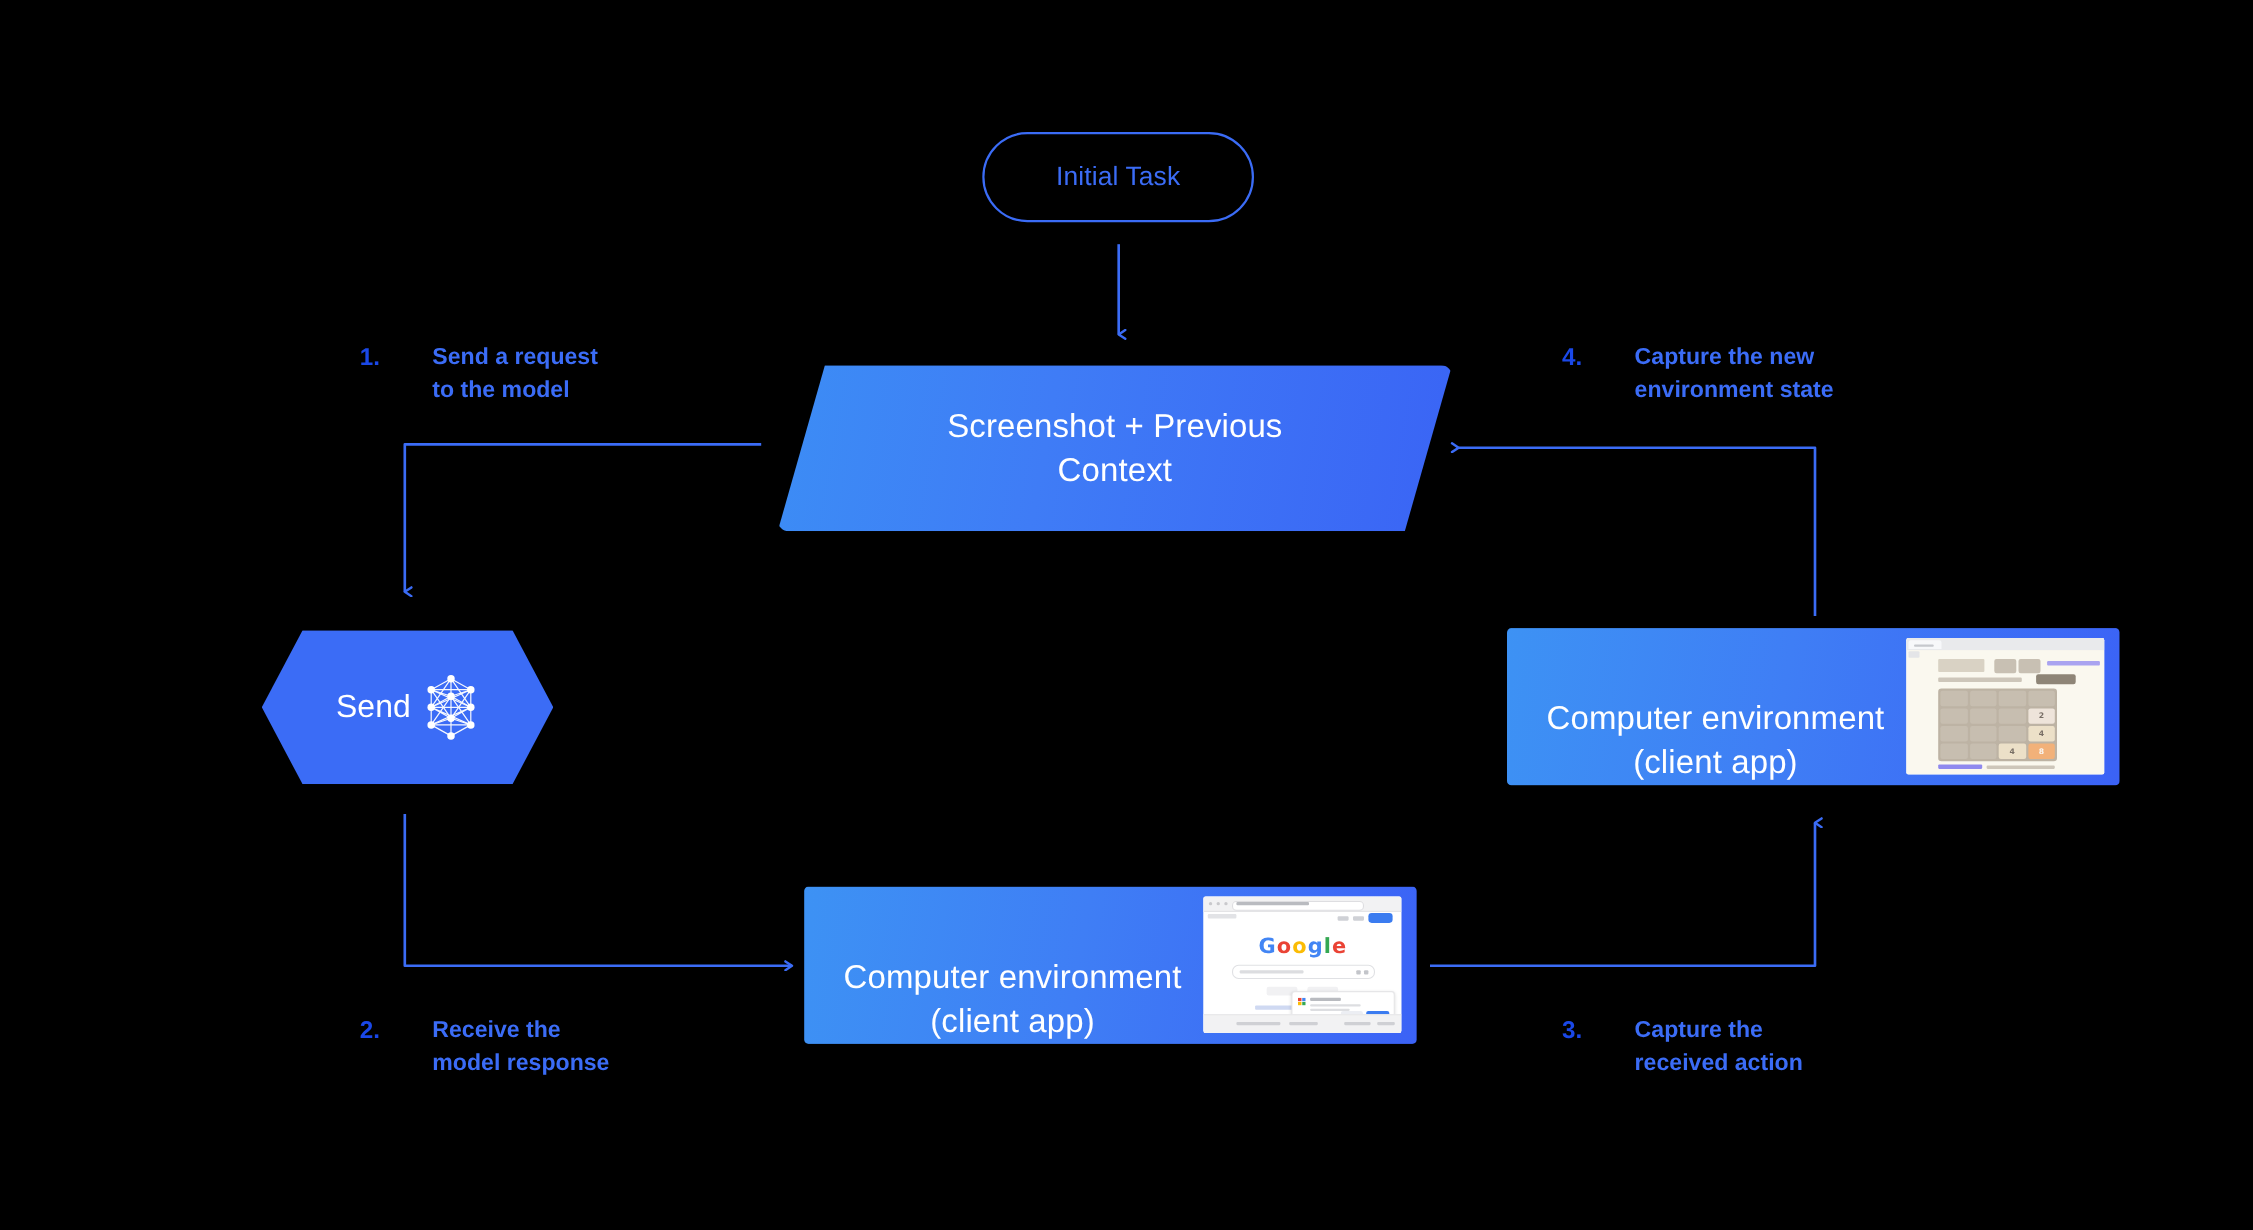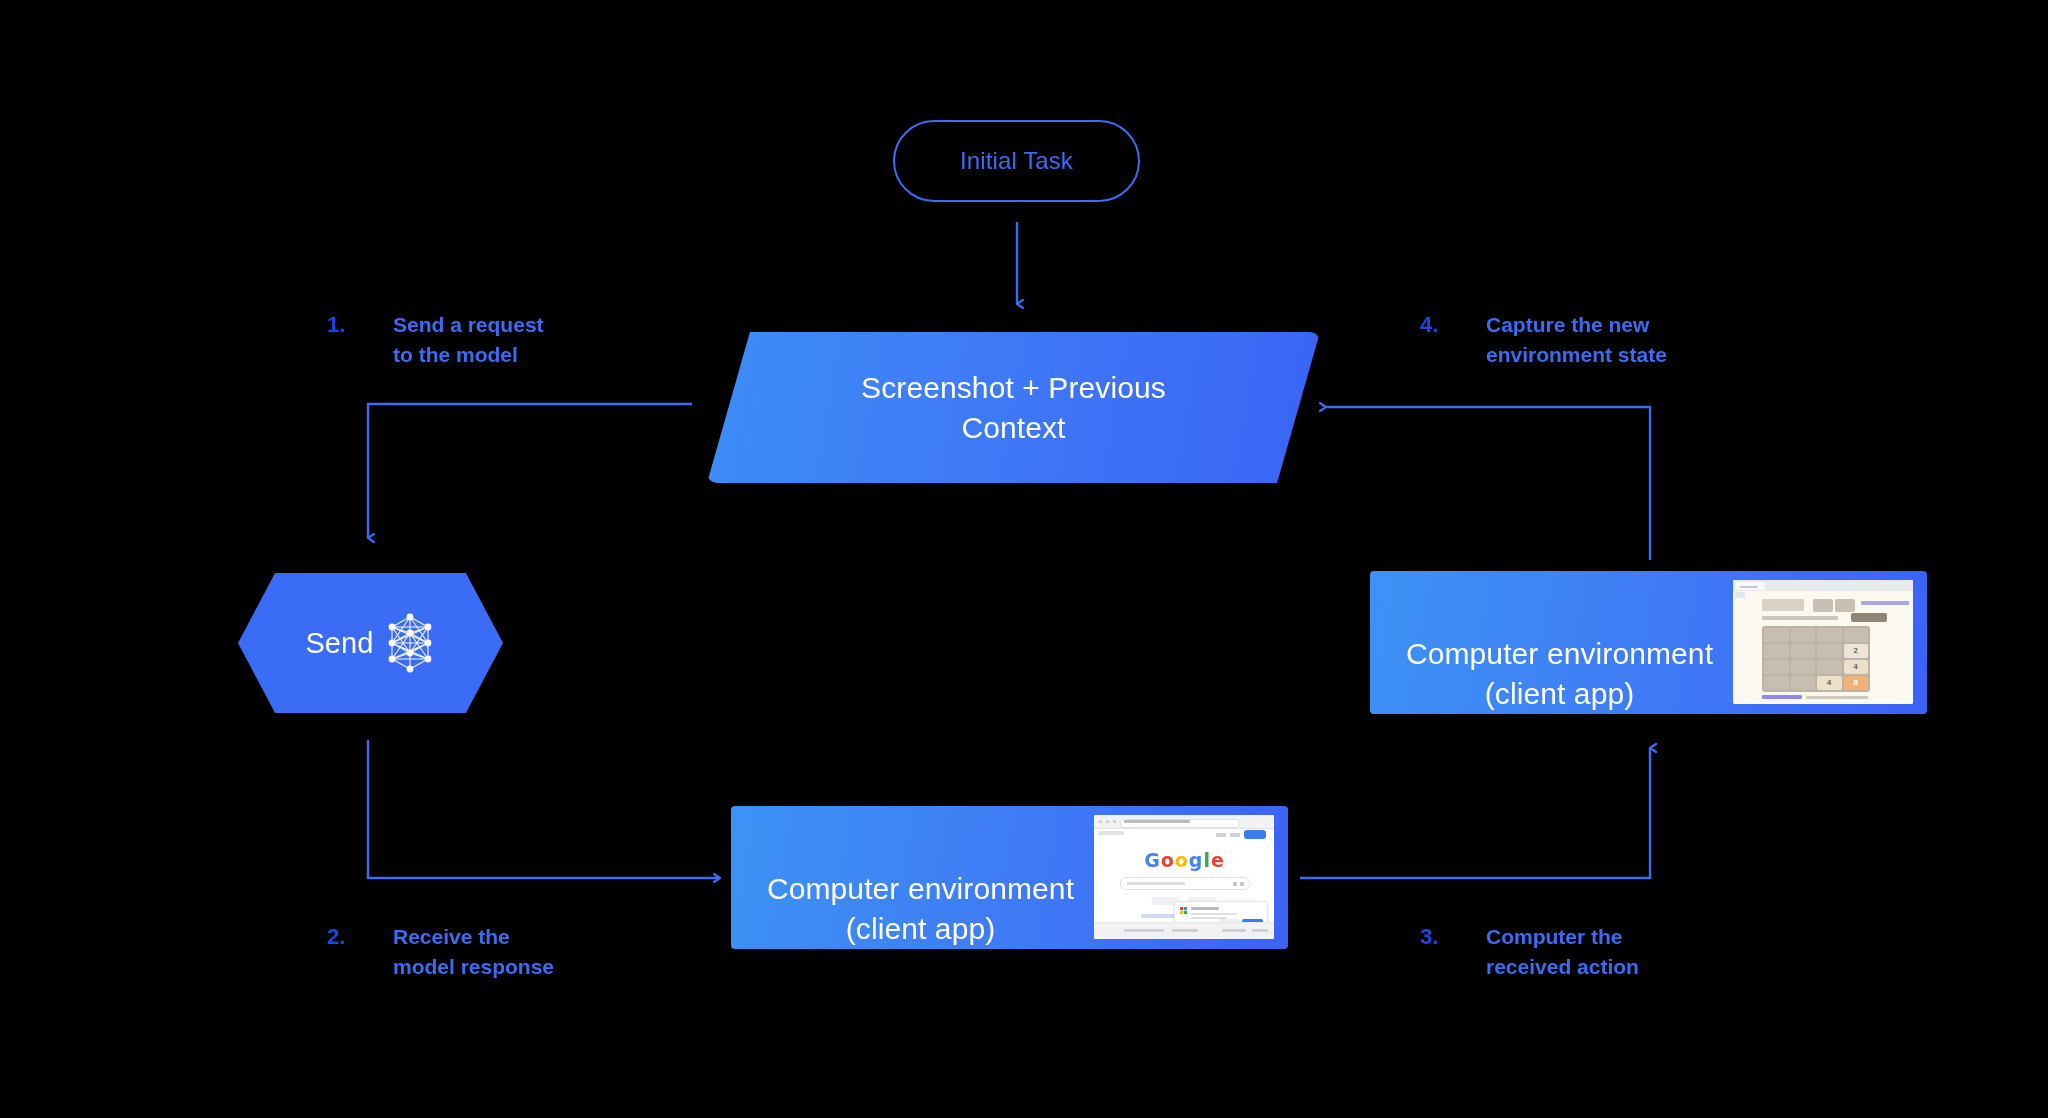--- a/index.html
+++ b/index.html
@@ -458,17 +458,17 @@
     <span class="step-text">Capture the new
 environment state</span>
   </div>
   <div class="step" id="step2">
     <span class="step-num">2.</span>
     <span class="step-text">Receive the
 model response</span>
   </div>
   <div class="step" id="step3">
     <span class="step-num">3.</span>
-    <span class="step-text">Computer the
+    <span class="step-text">Capture the
 received action</span>
   </div>
 
 </div>
 
 </body></html>

